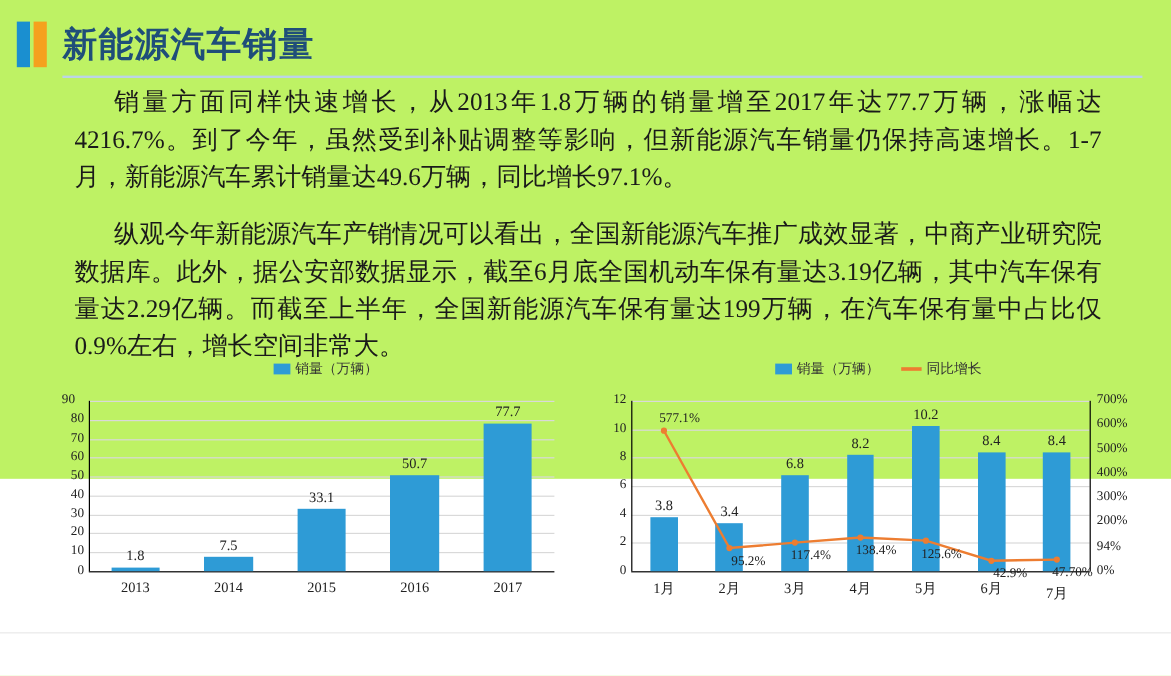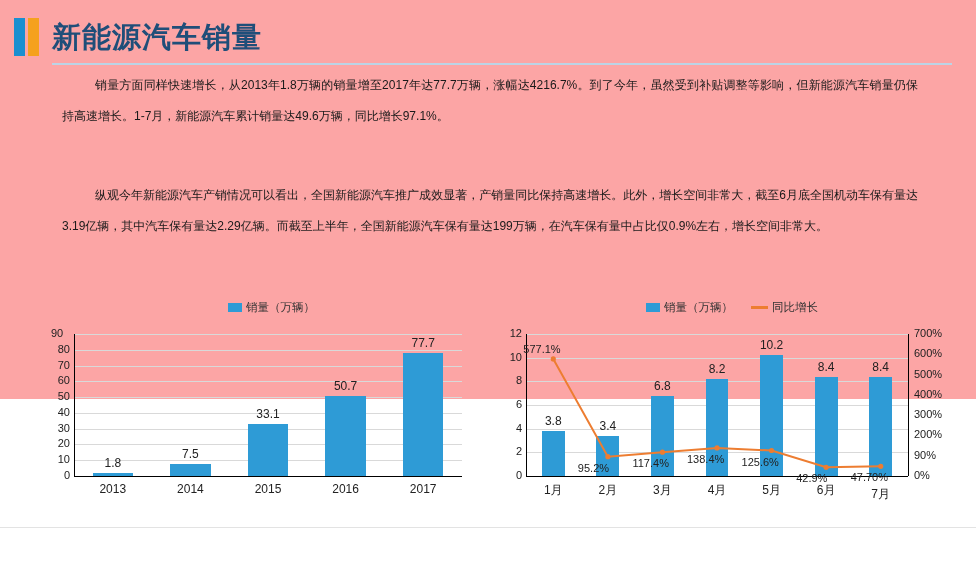--- a/index.html
+++ b/index.html
@@ -3,31 +3,31 @@
 <meta charset="utf-8">
 <style>
   html,body{margin:0;padding:0;}
   body{
     width:976px;height:563px;
     background:#fff;
     font-family:"Liberation Sans","DejaVu Sans",sans-serif;
     overflow:hidden;
     position:relative;
   }
-  .page{position:relative;width:976px;height:399px;background:#fca5a5;}
+  .page{position:relative;width:976px;height:399px;background:#bef264;font-family:Liberation Serif, serif;}
 
   
   .header{position:absolute;left:0;top:8px;width:976px;height:56px;}
   .bar-blue{position:absolute;left:14px;top:10px;width:11px;height:38px;background:#1a8fd0;}
   .bar-orange{position:absolute;left:28px;top:10px;width:11px;height:38px;background:#f5a11e;}
   .title{position:absolute;left:52px;top:10px;font-size:29px;color:#1f4e79;font-weight:bold;letter-spacing:1px;}
   .title-underline{position:absolute;left:52px;top:55px;width:900px;height:2px;background:#bcd4e6;}
 
   
-  .para{position:absolute;font-size:12px;color:#1a1a1a;line-height:31px;text-align:justify;}
+  .para{position:absolute;font-size:21px;color:#1a1a1a;line-height:31px;text-align:justify;}
   .p1{left:62px;top:70px;width:856px;text-indent:33px;}
   .p2{left:62px;top:180px;width:856px;text-indent:33px;}
 
   
   .chart-title{position:absolute;font-size:13.5px;font-weight:bold;color:#000;}
   .ct-left{left:142px;top:272px;}
   .ct-right{left:612px;top:272px;}
 
   .legend{position:absolute;font-size:11.5px;color:#333;display:flex;align-items:center;gap:4px;}
   .legend .sw{display:inline-block;width:14px;height:9px;background:#2e9bd6;}
@@ -37,21 +37,21 @@
   .lg-item{display:flex;align-items:center;gap:4px;margin-right:14px;}
 
   .panel{position:absolute;}
   .axis-line{position:absolute;background:#000;}
   .gridline{position:absolute;height:1px;background:#d9d9d9;}
   .ytick{position:absolute;font-size:11px;color:#222;text-align:right;width:26px;}
   .ytick-r{position:absolute;font-size:11px;color:#222;text-align:left;width:36px;}
   .xtick{position:absolute;font-size:12px;color:#222;text-align:center;}
   .bar{position:absolute;background:#2e9bd6;}
   .dlabel{position:absolute;font-size:12px;color:#222;text-align:center;font-weight:normal;}
-  .dlabel-pct{position:absolute;font-size:11px;color:#222;text-align:left;}
+  .dlabel-pct{position:absolute;font-size:11px;color:#222;text-align:right;}
 
   
   .source{position:absolute;left:404px;top:540px;font-size:17px;color:#333;}
 
   
   .footer{position:absolute;left:0;top:528px;width:976px;height:35px;background:#ffffff;}
   .footer-line{position:absolute;left:0;top:527px;width:976px;height:1px;background:#e3e3e3;}
 </style>
 </head>
 <body>
@@ -59,21 +59,21 @@
 <div class="page">
 
   <div class="header">
     <div class="bar-blue"></div>
     <div class="bar-orange"></div>
     <div class="title">新能源汽车销量</div>
     <div class="title-underline"></div>
   </div>
 
   <div class="para p1">销量方面同样快速增长，从2013年1.8万辆的销量增至2017年达77.7万辆，涨幅达4216.7%。到了今年，虽然受到补贴调整等影响，但新能源汽车销量仍保持高速增长。1-7月，新能源汽车累计销量达49.6万辆，同比增长97.1%。</div>
-  <div class="para p2">纵观今年新能源汽车产销情况可以看出，全国新能源汽车推广成效显著，产销量同比保持高速增长。此外，增长空间非常大，截至6月底全国机动车保有量达3.19亿辆，其中汽车保有量达2.29亿辆。而截至上半年，全国新能源汽车保有量达199万辆，在汽车保有量中占比仅0.9%左右，增长空间非常大。</div>
+  <div class="para p2">纵观今年新能源汽车产销情况可以看出，全国新能源汽车推广成效显著，中商产业研究院数据库。此外，据公安部数据显示，截至6月底全国机动车保有量达3.19亿辆，其中汽车保有量达2.29亿辆。而截至上半年，全国新能源汽车保有量达199万辆，在汽车保有量中占比仅0.9%左右，增长空间非常大。</div>
 
   <div class="legend lg-left">
     <span class="lg-item">
         <span class="sw"></span>
         <span>销量（万辆）</span>
       </span>
   </div>
 
   <div class="panel" id="leftChart" style="left:40px;top:322px;width:430px;height:180px;">
       <div class="gridline" style="left: 34px; top: 12px; width: 388px;"></div>
@@ -138,21 +138,21 @@
       <div class="ytick" style="left: -4px; top: 99.6667px;">4</div>
       <div class="gridline" style="left: 26px; top: 130.333px; width: 382px;"></div>
       <div class="ytick" style="left: -4px; top: 123.333px;">2</div>
       <div class="ytick" style="left: -4px; top: 147px;">0</div>
       <div class="ytick-r" style="left: 414px; top: 5px;">700%</div>
       <div class="ytick-r" style="left: 414px; top: 25.2857px;">600%</div>
       <div class="ytick-r" style="left: 414px; top: 45.5714px;">500%</div>
       <div class="ytick-r" style="left: 414px; top: 65.8571px;">400%</div>
       <div class="ytick-r" style="left: 414px; top: 86.1429px;">300%</div>
       <div class="ytick-r" style="left: 414px; top: 106.429px;">200%</div>
-      <div class="ytick-r" style="left: 414px; top: 126.714px;">90%</div>
+      <div class="ytick-r" style="left: 414px; top: 126.714px;">94%</div>
       <div class="ytick-r" style="left: 414px; top: 147px;">0%</div>
       <div class="axis-line" style="left: 26px; top: 154px; width: 382px; height: 1px;"></div>
       <div class="axis-line" style="left: 26px; top: 12px; width: 1px; height: 142px;"></div>
       <div class="axis-line" style="left: 408px; top: 12px; width: 1px; height: 142px;"></div>
       <div class="bar" style="left: 41.8257px; top: 109.033px; width: 22.92px; height: 44.9667px;"></div>
       <div class="dlabel" style="left: 23.2857px; top: 92.0333px; width: 60px;">3.8</div>
       <div class="xtick" style="left: 23.2857px; top: 160px; width: 60px;">1月</div>
       <div class="bar" style="left: 96.3971px; top: 113.767px; width: 22.92px; height: 40.2333px;"></div>
       <div class="dlabel" style="left: 77.8571px; top: 96.7667px; width: 60px;">3.4</div>
       <div class="xtick" style="left: 77.8571px; top: 160px; width: 60px;">2月</div>

